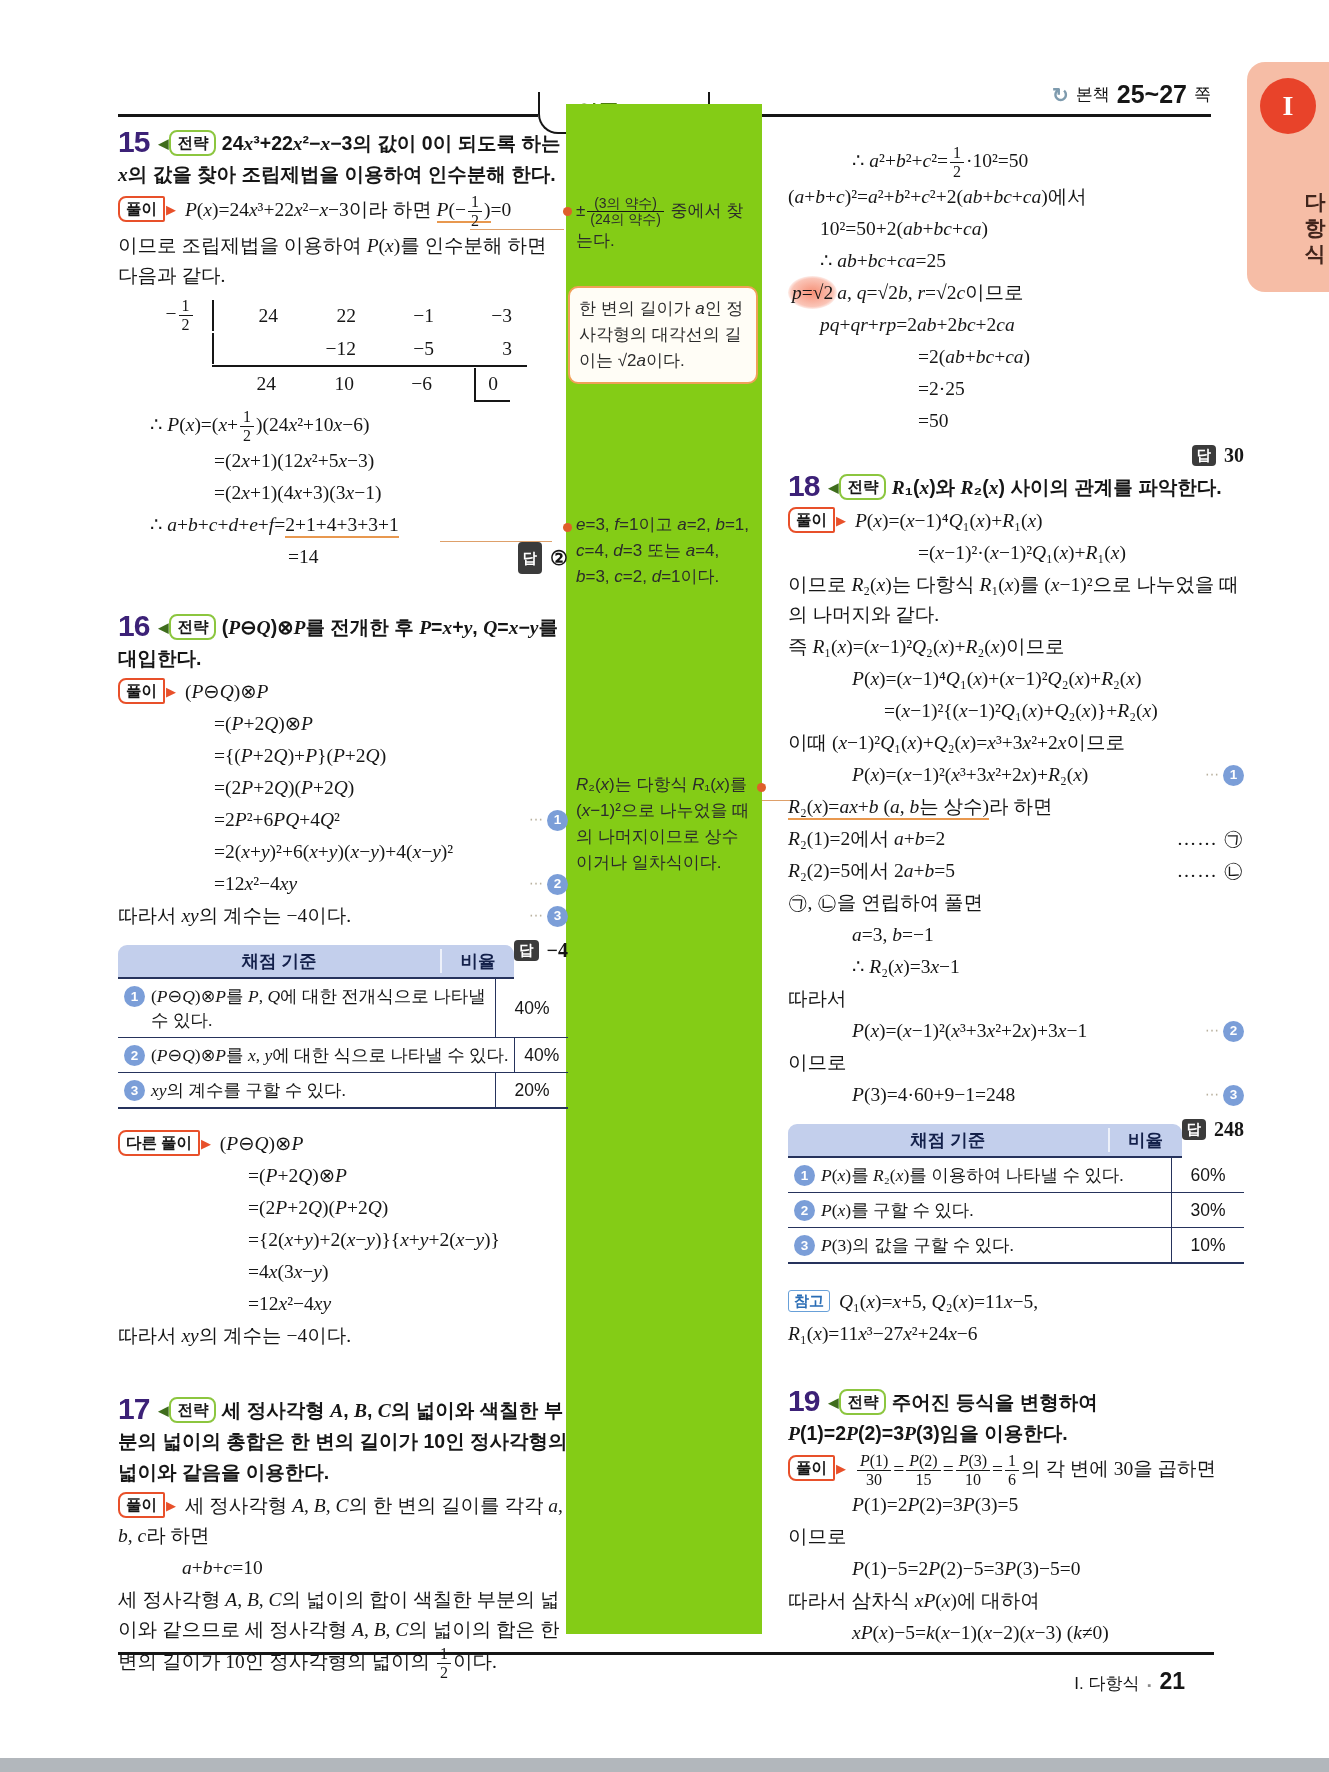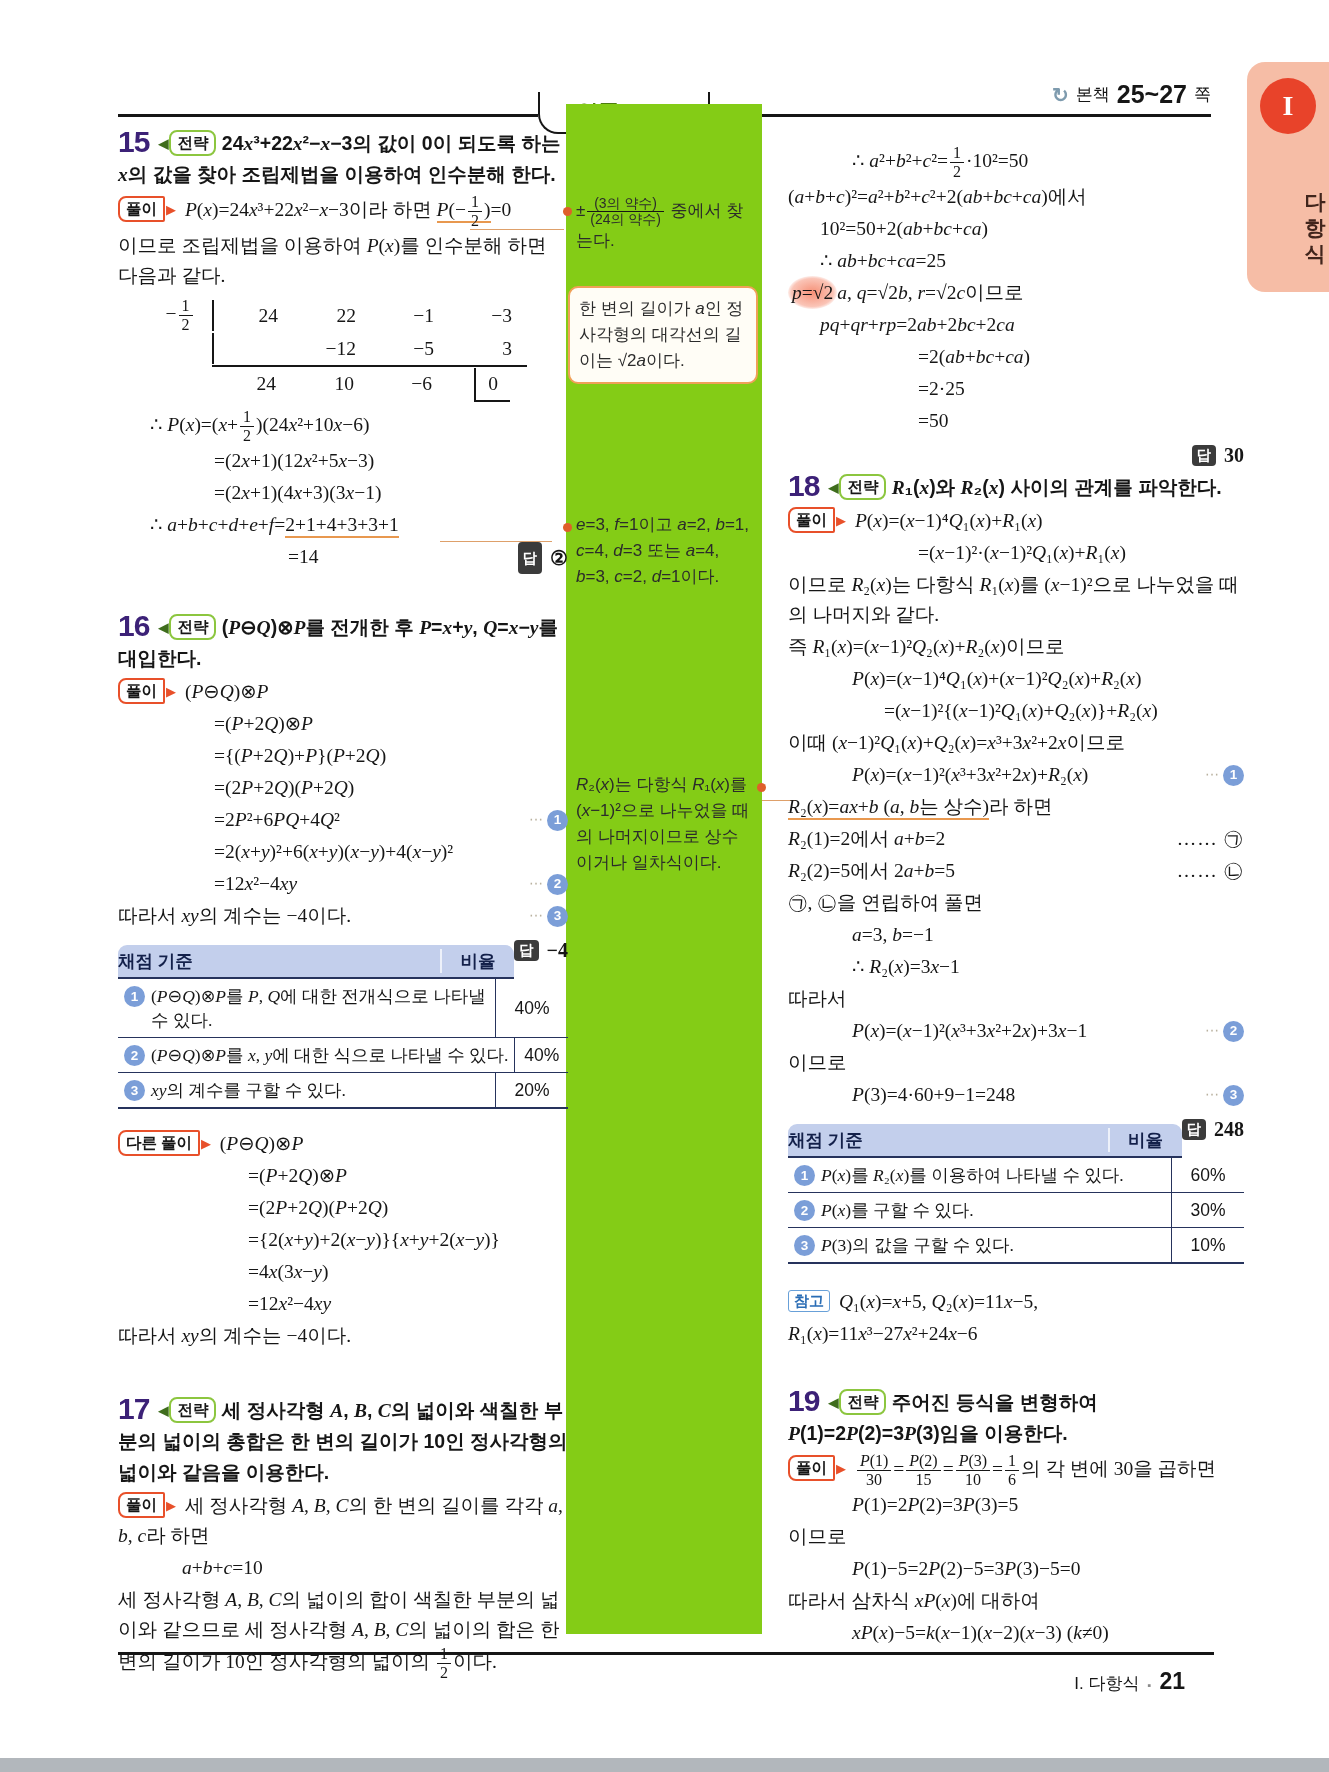--- a/index.html
+++ b/index.html
@@ -69,21 +69,21 @@
   .tail{float:right;letter-spacing:1px;}
   .ansr{float:right;}
   .abox{display:inline-block;background:#3b3b3b;color:#fff;border-radius:4px;font-size:14.5px;
         padding:1px 5px;margin-right:8px;font-weight:bold;font-family:"Liberation Sans",sans-serif;vertical-align:2px;}
   .aval{font-weight:700;font-size:20px;}
   .ansline{text-align:right;margin:8px 0 4px;font-family:"Liberation Serif",serif;}
   
   .gtable{margin:14px 0 10px;border-bottom:2.5px solid #26335c;width:100%;}
   .gt-head{display:flex;background:#c3cfec;border-radius:9px 9px 0 0;border-bottom:2.5px solid #26335c;
            font-weight:700;color:#13204a;font-size:17.5px;padding:4px 0;}
-  .gt-head span:first-child{flex:1;text-align:left;}
+  .gt-head span:first-child{flex:1;text-align:center;}
   .gt-hp{width:72px;text-align:center;border-left:2px solid #edf1fa;}
   .gt-row{display:flex;border-bottom:1.6px solid #26335c;font-size:17.5px;align-items:stretch;}
   .gt-row:last-child{border-bottom:none;}
   .gt-label{flex:1;padding:5px 6px;display:flex;gap:6px;align-items:flex-start;line-height:24px;
             font-family:"Liberation Serif",serif;}
   .gt-label .mnum{margin-top:2px;}
   .gt-pct{width:72px;border-left:1.8px solid #26335c;display:flex;align-items:center;justify-content:center;
           font-family:"Liberation Sans",sans-serif;}
   
   .syn{display:inline-block;margin:4px 0 6px 30px;font-family:"Liberation Serif",serif;font-size:19.5px;}

